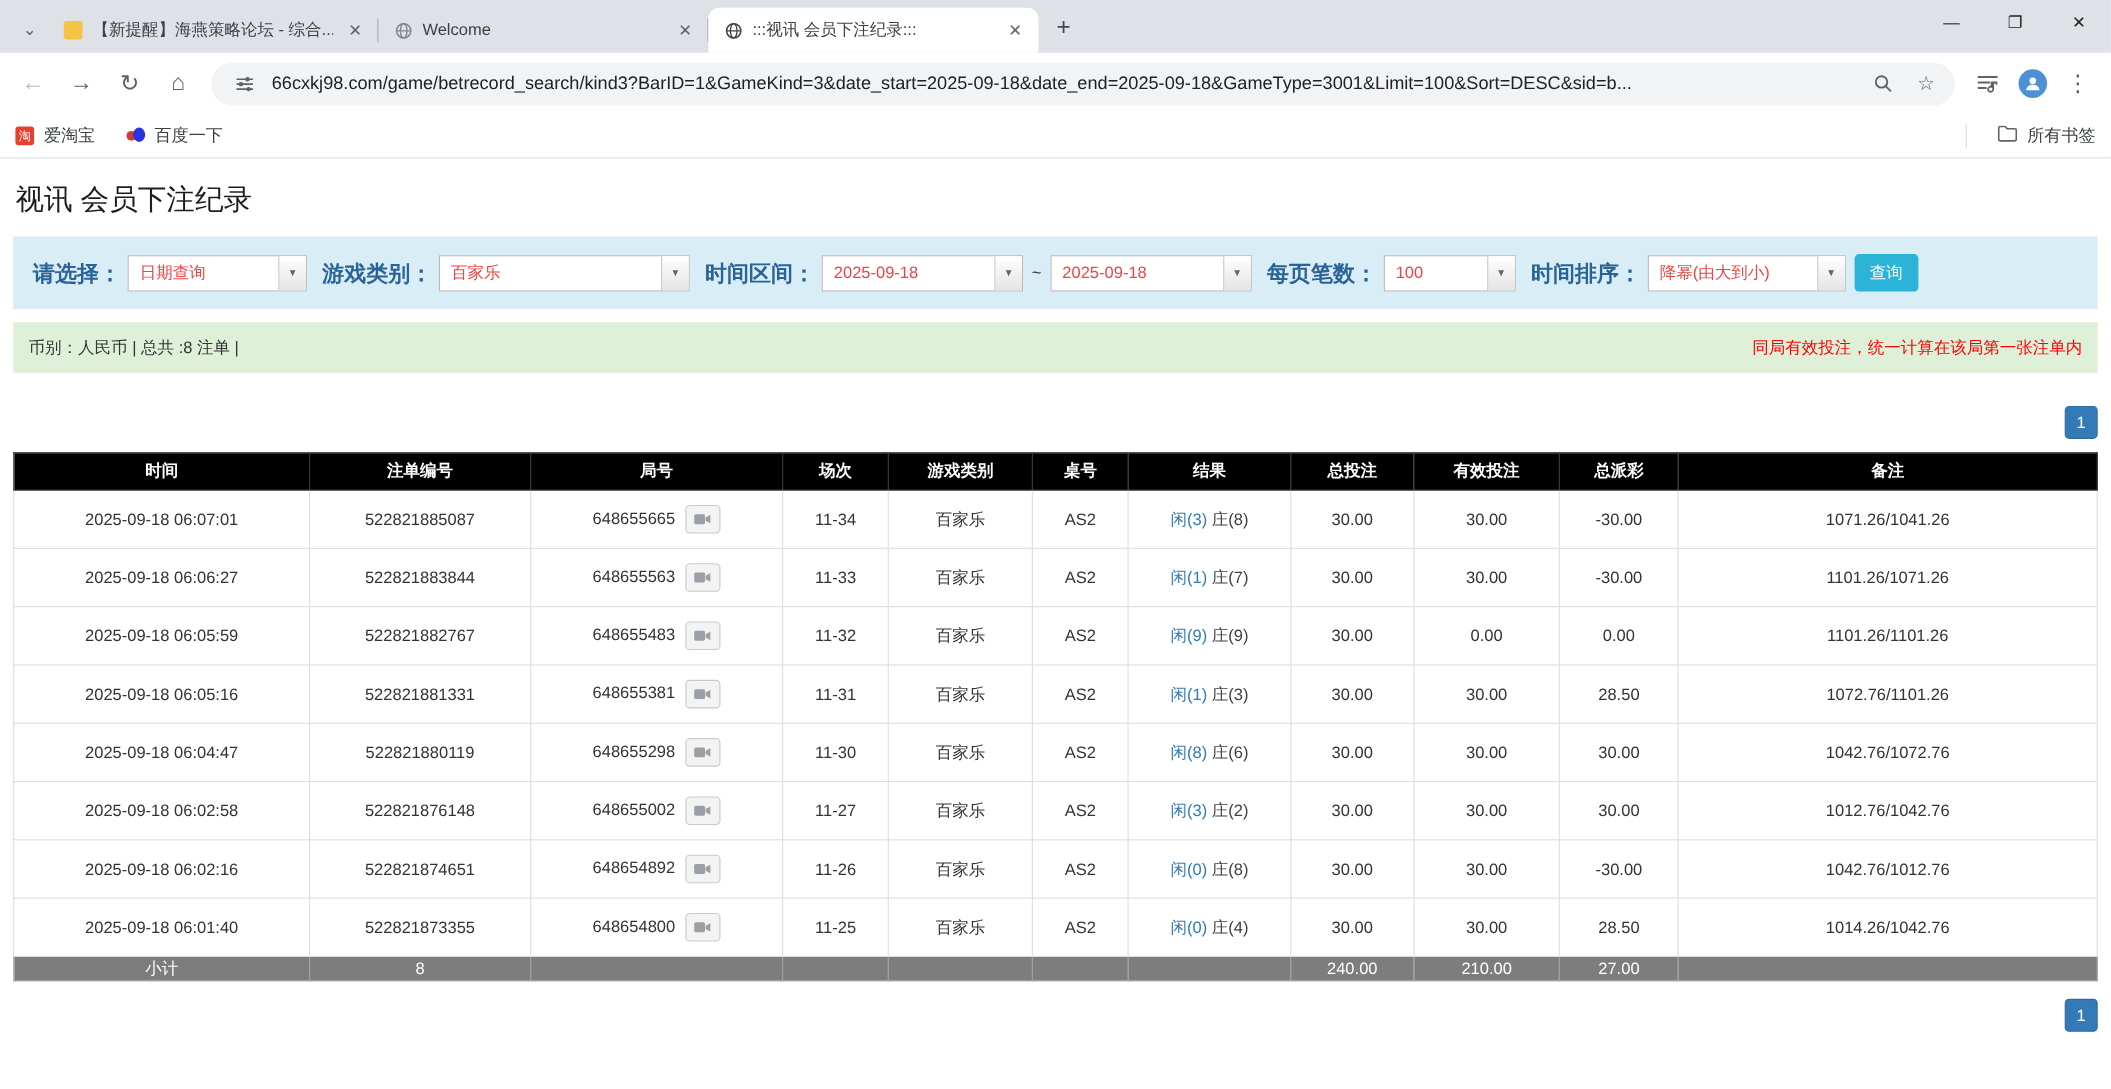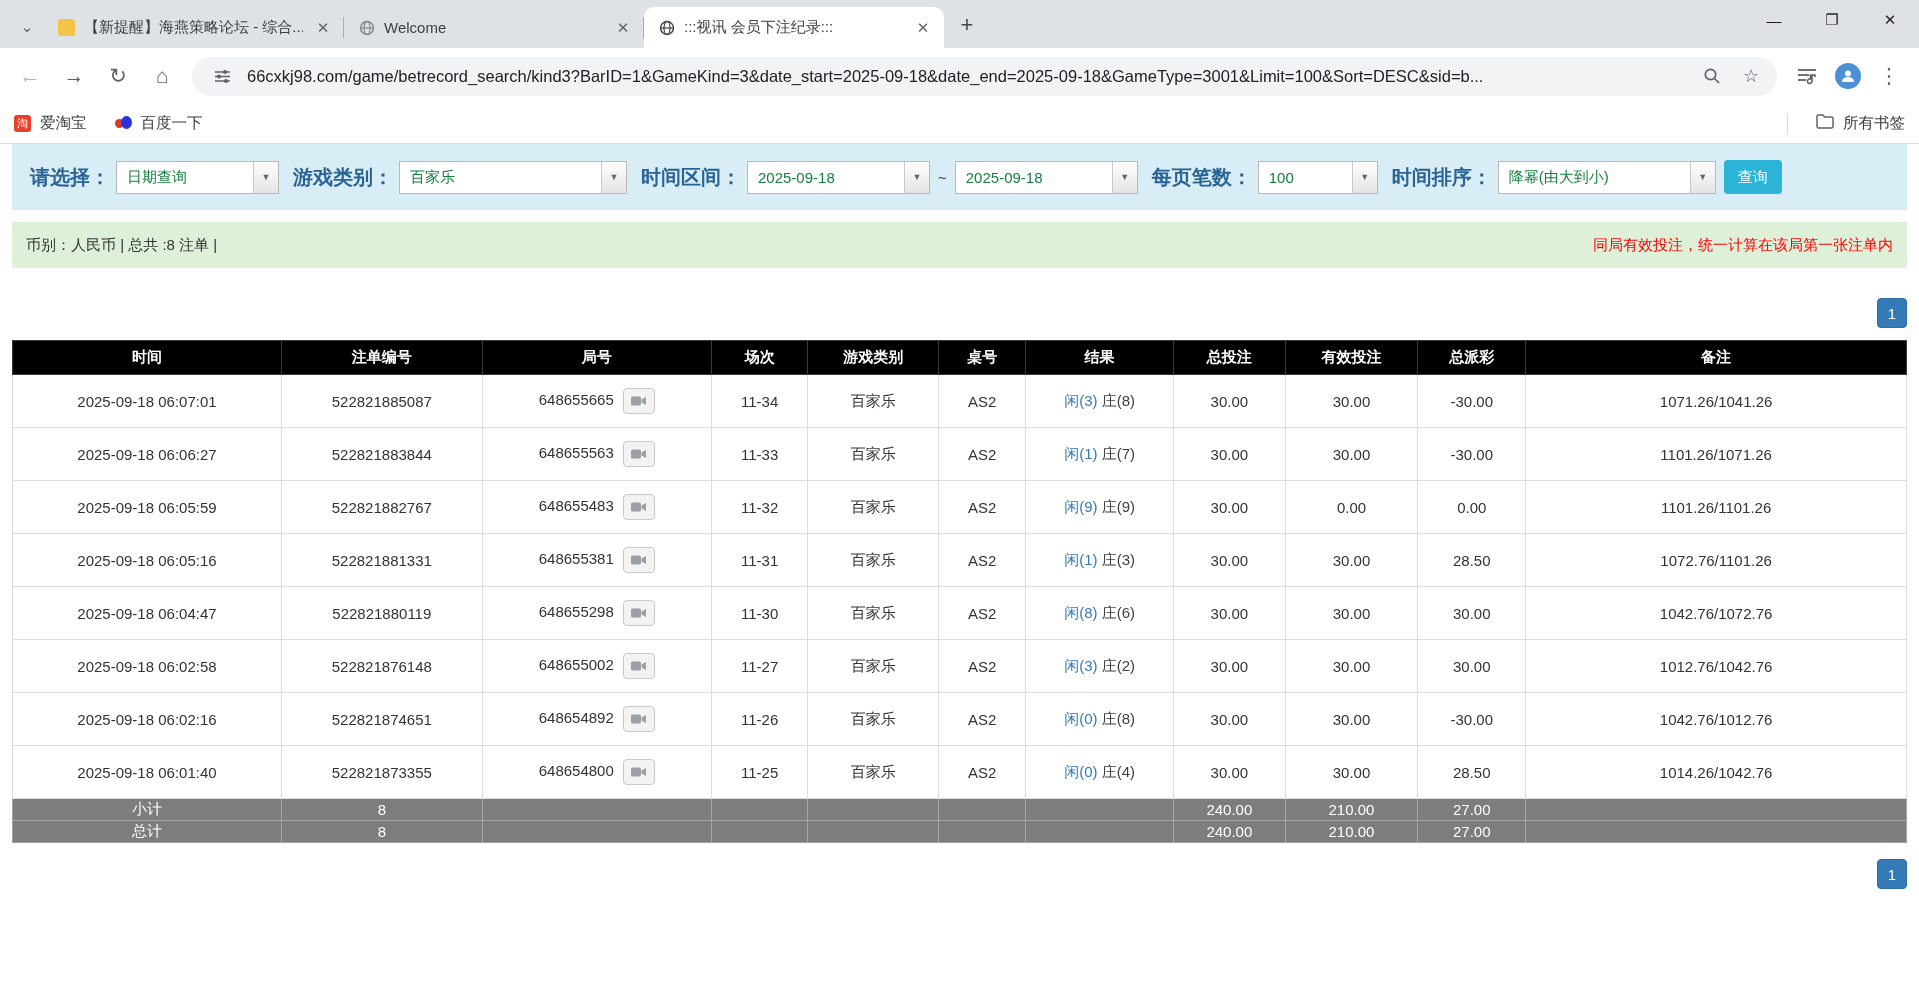--- a/index.html
+++ b/index.html
@@ -41,21 +41,21 @@
   .bm-sep { width:1px; height:22px; background:#dadce0; }
 
   
   .page { padding:0 12px; }
   .page-title { font-size:26px; font-weight:500; color:#1d1d1d; margin:20px 2px 16px; }
 
   .filter-bar { background:#d9edf7; padding:0 14px; height:66px; display:flex; align-items:center; }
   .filter-label { color:#2a6496; font-weight:bold; font-size:20px; margin:0 6px 0 14px; white-space:nowrap; }
   .filter-label:first-child { margin-left:4px; }
   .combo { background:#fff; border:1px solid #b9b9b9; height:33px; display:flex; align-items:stretch; }
-  .combo-text { padding:0 10px; font-size:15px; color:#15803d; display:flex; align-items:center; flex:1; white-space:nowrap; overflow:hidden; }
+  .combo-text { padding:0 10px; font-size:15px; color:#ef4444; display:flex; align-items:center; flex:1; white-space:nowrap; overflow:hidden; }
   .combo-arrow { width:25px; border:none; border-left:1px solid #c9c9c9; background:linear-gradient(#ffffff,#e4e4e4); color:#666; font-size:9px; display:flex; align-items:center; justify-content:center; }
   .tilde { color:#333; font-size:15px; margin:0 8px; }
   .search-btn { background:#2cb3d8; color:#fff; border:none; height:34px; padding:0 14px; margin-left:8px; border-radius:4px; font-size:15px; }
 
   .summary-bar { background:#dff0d8; margin-top:12px; min-height:46px; padding:13px 14px; display:flex; justify-content:space-between; align-items:center; font-size:15px; color:#333; }
   .summary-right { color:#ff0000; font-size:15px; }
 
   .pagination-row { display:flex; justify-content:flex-end; margin:30px 0 12px; }
   .page-btn { width:30px; height:30px; background:#337ab7; color:#fff; border:1px solid #2e6da4; border-radius:4px; font-size:15px; }
 
@@ -183,20 +183,21 @@
         <svg width="18" height="15" viewBox="0 0 18 15">
             <path d="M1 2.5A1.5 1.5 0 0 1 2.5 1H7l1.6 2H15.5A1.5 1.5 0 0 1 17 4.5v8A1.5 1.5 0 0 1 15.5 14h-13A1.5 1.5 0 0 1 1 12.5z" fill="none" stroke="#5f6368" stroke-width="1.5"></path>
           </svg>
       </span>
       <span>所有书签</span>
     </button>
   </div>
 </div>
 
 <div class="page">
+  <h1 class="page-title">视讯 会员下注纪录</h1>
 
   <div class="filter-bar">
     <span class="filter-label">请选择：</span>
     <div class="combo" style="width:163px;">
       <span class="combo-text">日期查询</span>
       <button class="combo-arrow">▼</button>
     </div>
 
     <span class="filter-label">游戏类别：</span>
     <div class="combo" style="width:228px;">
@@ -215,21 +216,21 @@
       <button class="combo-arrow">▼</button>
     </div>
 
     <span class="filter-label">每页笔数：</span>
     <div class="combo" style="width:120px;">
       <span class="combo-text">100</span>
       <button class="combo-arrow">▼</button>
     </div>
 
     <span class="filter-label">时间排序：</span>
-    <div class="combo" style="width:218px;">
+    <div class="combo" style="width:180px;">
       <span class="combo-text">降幂(由大到小)</span>
       <button class="combo-arrow">▼</button>
     </div>
 
     <button class="search-btn">查询</button>
   </div>
 
   <div class="summary-bar">
     <span>币别：人民币 | 总共 :8 注单 |</span>
     <span class="summary-right">同局有效投注，统一计算在该局第一张注单内</span>
@@ -421,32 +422,19 @@
         <td></td>
           <td></td>
           <td></td>
         <td></td>
           <td></td>
         <td>240.00</td>
         <td>210.00</td>
         <td>27.00</td>
         <td></td>
       </tr>
-      <tr>
-        <td>总计</td>
-        <td>8</td>
-        <td></td>
-          <td></td>
-          <td></td>
-        <td></td>
-          <td></td>
-        <td>240.00</td>
-        <td>210.00</td>
-        <td>27.00</td>
-        <td></td>
-      </tr>
     </tfoot>
   </table>
 
   <div class="pagination-bottom">
     <button class="page-btn">1</button>
   </div>
 </div>
 
 </body></html>

